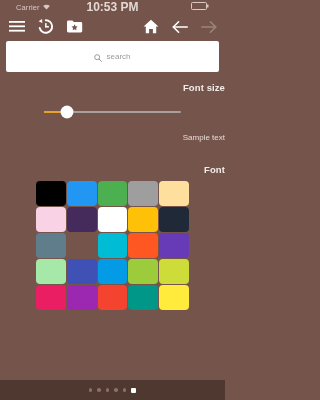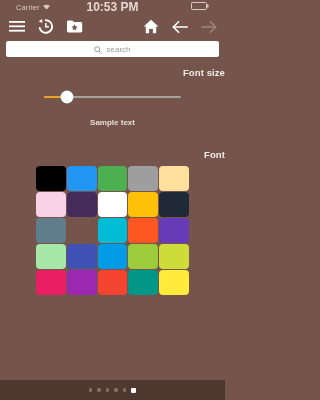--- a/index.html
+++ b/index.html
@@ -69,21 +69,21 @@
     height: 17px;
     cursor: pointer;
   }
   .tb-btn svg { display: block; }
 
   
   .search-wrap {
     padding: 2px 6px 4px 6px;
   }
   .search-bar {
-    height: 16px;
+    height: 31px;
     background: #ffffff;
     border-radius: 2px;
     display: flex;
     align-items: center;
     justify-content: center;
     gap: 4px;
   }
   .search-icon { display: block; }
   .search-placeholder {
     font-size: 8px;
@@ -133,24 +133,23 @@
     height: 13px;
     border-radius: 50%;
     background: #ffffff;
     transform: translate(-50%, -50%);
     cursor: pointer;
     box-shadow: 0 0 1px rgba(0,0,0,0.25);
   }
 
   .sample-text {
     margin-top: 13px;
-    text-align: center;
+    text-align: right;
     font-size: 8px;
     color: #e6dcd8;
-    font-weight: bold;
   }
 
   .theme-title { margin-top: 22px; }
 
   
   .swatch-grid {
     margin: 6px auto 0 auto;
     width: 153px;
     display: grid;
     grid-template-columns: repeat(5, 1fr);

